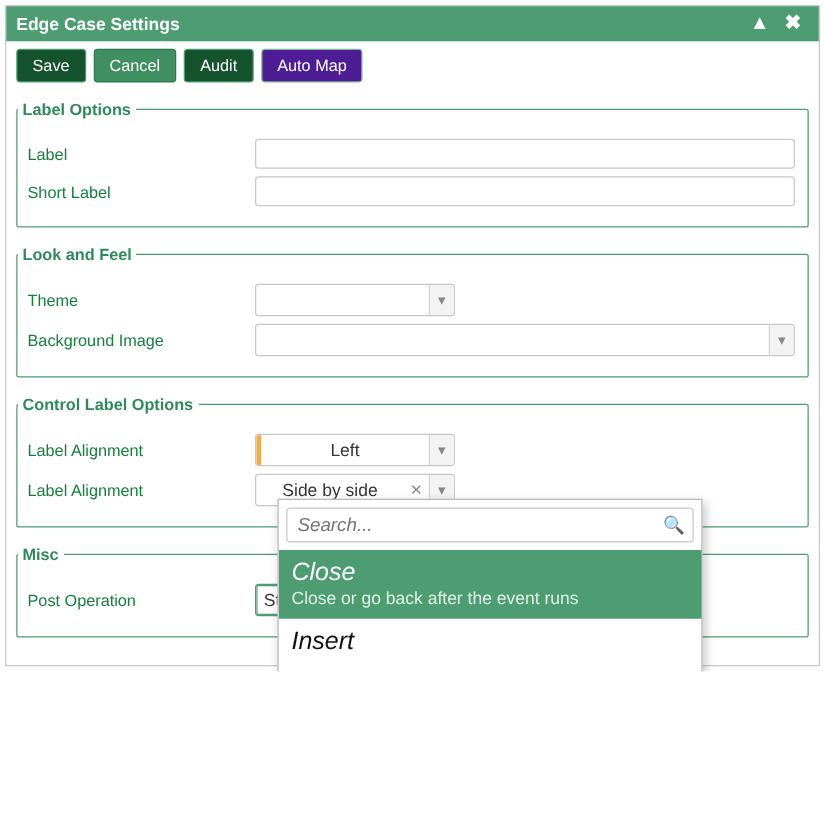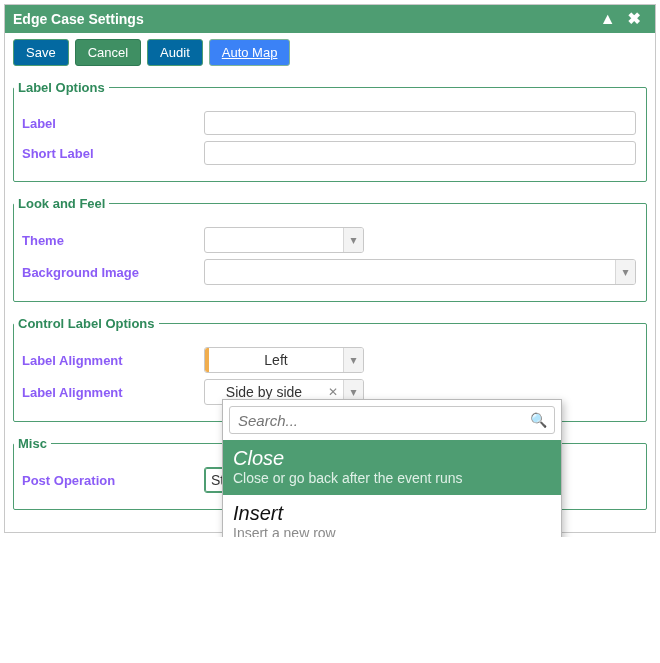--- a/index.html
+++ b/index.html
@@ -31,36 +31,35 @@
     cursor: pointer;
     font-size: 16px;
     line-height: 1;
   }
   .toolbar {
     padding: 6px 8px;
     display: flex;
     gap: 6px;
   }
   .btn {
-    background: #0369a1;
+    background: #14532d;
     color: #fff;
     border: 1px solid #4e9d72;
     border-radius: 3px;
     padding: 5px 12px;
     font-size: 13px;
     cursor: pointer;
   }
   .btn.primary {
     background: #3f8f63;
     border-color: #2f7a52;
   }
   .btn.muted {
-    background: #3b82f6;
+    background: #4c1d95;
     border-color: #7fb597;
-    text-decoration: underline;
   }
   .body-area {
     padding: 0 8px 8px 8px;
   }
   fieldset {
     border: 1px solid #4e9d72;
     border-radius: 2px;
     margin: 8px 0 14px 0;
     padding: 10px 10px 10px 0;
     position: relative;
@@ -72,22 +71,22 @@
     padding: 0 4px;
   }
   .form-row {
     display: flex;
     align-items: center;
     margin: 6px 0;
   }
   .form-row .lbl {
     width: 190px;
     padding-left: 8px;
-    font-weight: bold;
-    color: #8b5cf6;
+    font-weight: normal;
+    color: #15803d;
   }
   .form-row .ctrl {
     flex: 1;
   }
   input[type="text"].txt {
     width: 100%;
     height: 24px;
     border: 1px solid #c8c8c8;
     border-radius: 3px;
     padding: 2px 6px;
@@ -302,21 +301,20 @@
       <span class="mag">🔍</span>
     </div>
   </div>
   <div class="list">
     <div class="opt sel">
       <div class="opt-title">Close</div>
       <div class="opt-desc">Close or go back after the event runs</div>
     </div>
     <div class="opt">
       <div class="opt-title">Insert</div>
-      <div class="opt-desc">Insert a new row</div>
     </div>
     <div class="opt">
       <div class="opt-title">Next</div>
       <div class="opt-desc">Proceed to next panel in a wizard</div>
     </div>
     <div class="opt">
       <div class="opt-title">Next Parent Row</div>
       <div class="opt-desc">Move the parent panel's active row forward</div>
     </div>
   </div>

